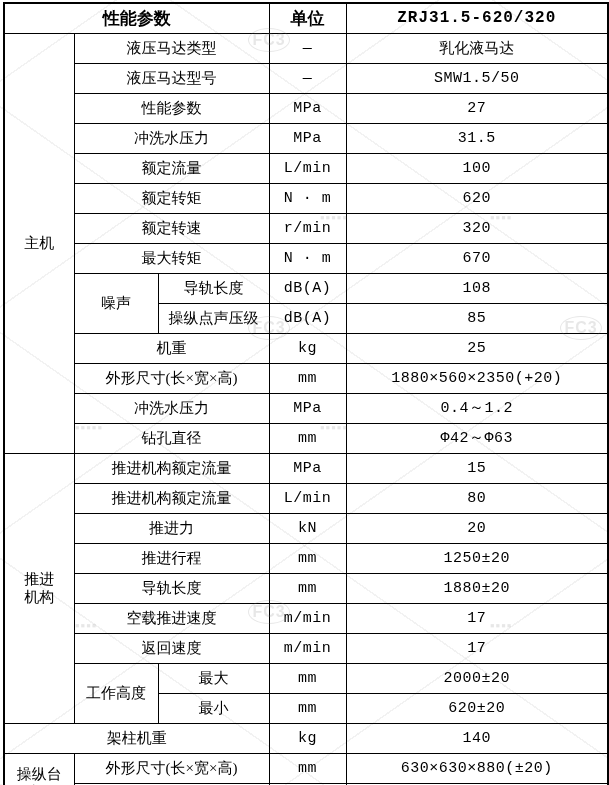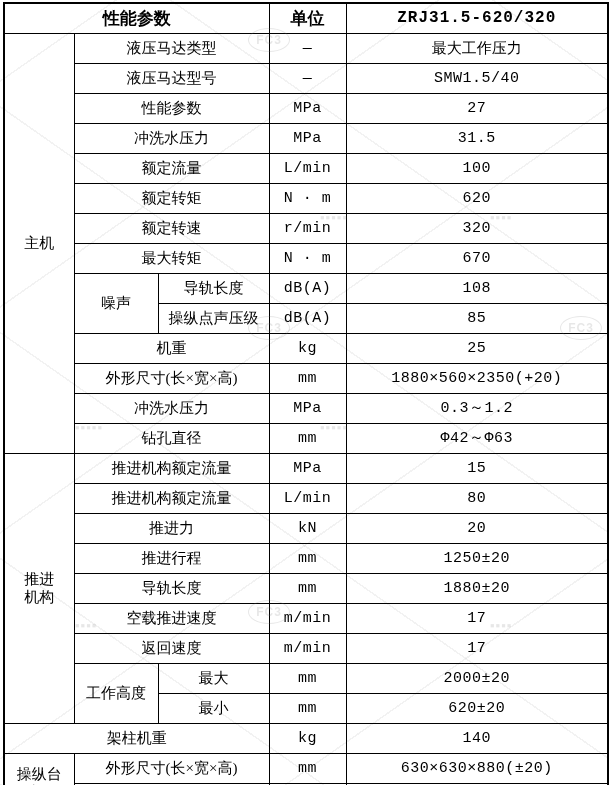--- a/index.html
+++ b/index.html
@@ -57,21 +57,21 @@
     filter:blur(0.6px);
     pointer-events:none;
     white-space:nowrap;
   }
   .stamp.logo{
     border:1.5px solid rgba(120,120,120,0.18);
     border-radius:50%;
     width:40px;height:22px;
     display:flex;align-items:center;justify-content:center;
     font-weight:bold;
-    font-size:12px;
+    font-size:16px;
   }
 </style>
 </head>
 <body>
 
 <div class="page">
 
   <table class="spec">
     <colgroup>
       <col style="width:70px">
@@ -85,26 +85,26 @@
         <tr>
       <th colspan="3">性能参数</th>
       <th>单位</th>
       <th class="latin">ZRJ31.5-620/320</th>
     </tr>
 
     <tr>
       <td rowspan="14">主机</td>
       <td colspan="2">液压马达类型</td>
       <td class="latin">—</td>
-      <td>最大工作压力</td>
+      <td>乳化液马达</td>
     </tr>
     <tr>
       <td colspan="2">液压马达型号</td>
       <td class="latin">—</td>
-      <td class="latin">SMW1.5/40</td>
+      <td class="latin">SMW1.5/50</td>
     </tr>
     <tr>
       <td colspan="2">性能参数</td>
       <td class="latin">MPa</td>
       <td class="latin">27</td>
     </tr>
     <tr>
       <td colspan="2">冲洗水压力</td>
       <td class="latin">MPa</td>
       <td class="latin">31.5</td>
@@ -146,21 +146,21 @@
       <td class="latin">25</td>
     </tr>
     <tr>
       <td colspan="2">外形尺寸(长×宽×高)</td>
       <td class="latin">mm</td>
       <td class="latin">1880×560×2350(+20)</td>
     </tr>
     <tr>
       <td colspan="2">冲洗水压力</td>
       <td class="latin">MPa</td>
-      <td class="latin">0.3～1.2</td>
+      <td class="latin">0.4～1.2</td>
     </tr>
     <tr>
       <td colspan="2">钻孔直径</td>
       <td class="latin">mm</td>
       <td class="latin">Φ42～Φ63</td>
     </tr>
 
     <tr>
       <td rowspan="9" class="two-line"><span>推进</span><br><span>机构</span></td>
       <td colspan="2">推进机构额定流量</td>

